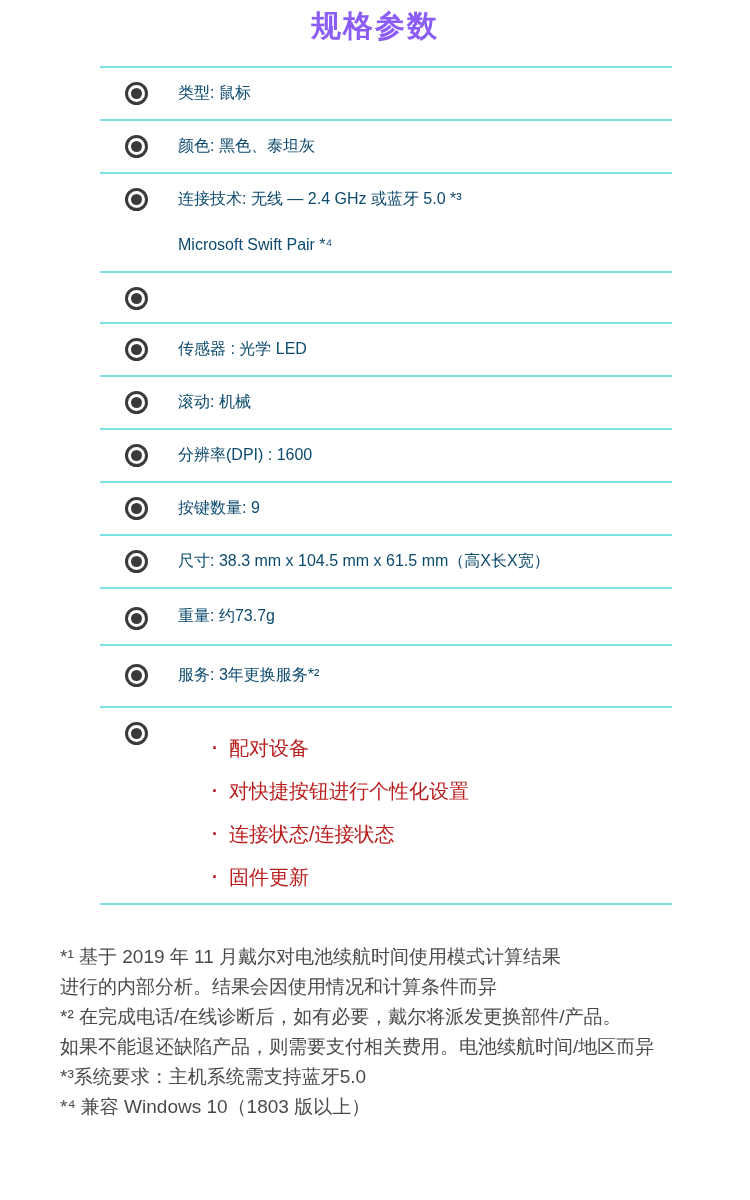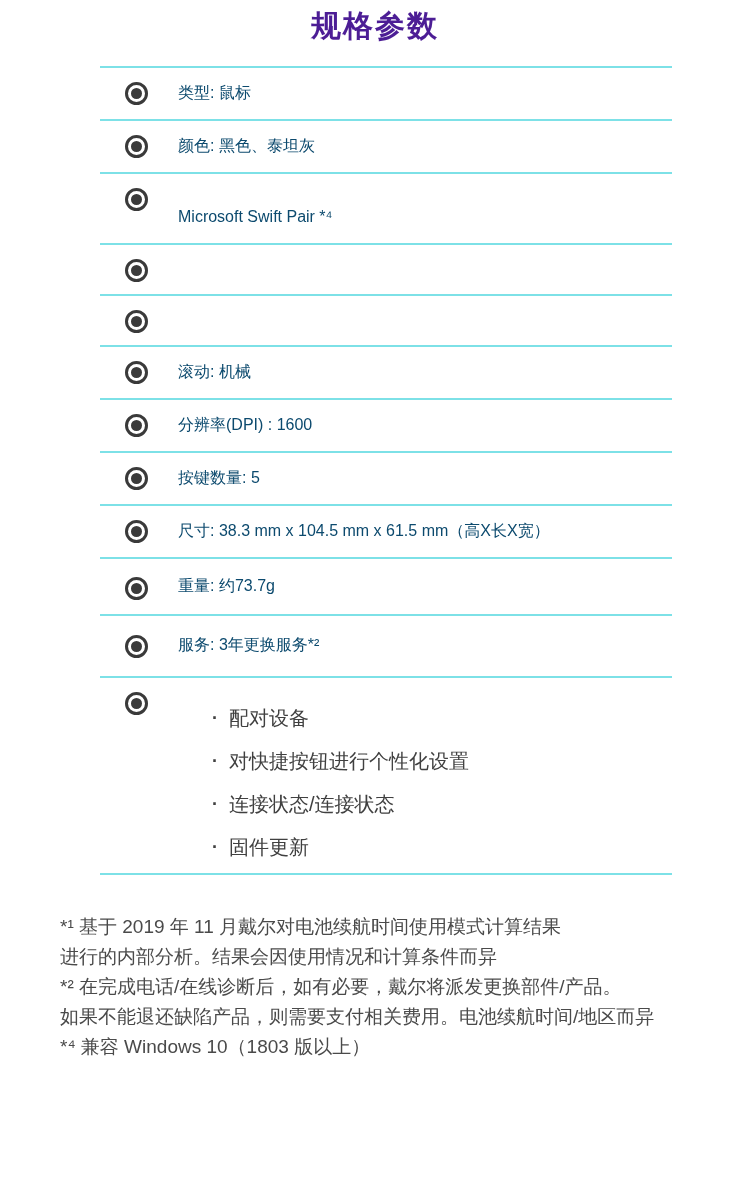--- a/index.html
+++ b/index.html
@@ -13,33 +13,33 @@
     font-family: "Liberation Sans", "DejaVu Sans", sans-serif;
     color: #3d3d3d;
     overflow: hidden;
   }
   .page-title {
     padding-top: 6px;
     text-align: center;
     font-size: 30px;
     font-weight: 600;
     letter-spacing: 2px;
-    color: #4c1d95;
+    color: #8b5cf6;
   }
   .spec-table {
     margin: 19px 78px 0 100px;
     border-bottom: 2px solid #7de1e7;
   }
   .spec-row {
     border-top: 2px solid #7de1e7;
     display: flex;
     align-items: flex-start;
     padding: 11px 0 12px;
   }
-  .spec-row.pad-lg { padding: 15px 0 17px; align-items: center; }
+  .spec-row.pad-lg { padding: 15px 0 17px; }
   .spec-row.pad-md { padding: 13px 0 14px; align-items: flex-end; }
   .spec-icon {
     flex: none;
     width: 17px;
     height: 17px;
     border: 3px solid #3a3a3a;
     border-radius: 50%;
     margin-left: 25px;
     margin-top: 3px;
     position: relative;
@@ -60,21 +60,21 @@
     line-height: 28px;
     color: #0c4a6e;
     white-space: pre-wrap;
   }
   .spec-text.line2 { margin-top: 18px; }
   .bullet {
     display: flex;
     margin: 15px 0 0 34px;
     font-size: 20px;
     line-height: 28px;
-    color: #404040;
+    color: #b91c1c;
   }
   .bullet::before {
     content: "\00B7";
     font-weight: 700;
     margin-right: 11px;
     font-size: 18px;
   }
   .footnotes {
     margin: 37px 36px 0 60px;
     font-size: 19px;
@@ -100,50 +100,54 @@
   <div class="spec-row">
     <span class="spec-icon"></span>
     <div class="spec-body">
       <div class="spec-text">颜色: 黑色、泰坦灰</div>
     </div>
   </div>
 
   <div class="spec-row">
     <span class="spec-icon"></span>
     <div class="spec-body">
+      <div class="spec-text">连接技术: 无线 — 2.4 GHz 或蓝牙 5.0 *³</div>
       <div class="spec-text line2">Microsoft Swift Pair *⁴</div>
     </div>
   </div>
 
   <div class="spec-row">
     <span class="spec-icon"></span>
   </div>
 
   <div class="spec-row">
     <span class="spec-icon"></span>
+    <div class="spec-body">
+      <div class="spec-text">传感器 : 光学 LED</div>
+    </div>
   </div>
 
   <div class="spec-row">
     <span class="spec-icon"></span>
     <div class="spec-body">
       <div class="spec-text">滚动: 机械</div>
     </div>
   </div>
 
   <div class="spec-row">
     <span class="spec-icon"></span>
     <div class="spec-body">
       <div class="spec-text">分辨率(DPI) : 1600</div>
     </div>
   </div>
 
   <div class="spec-row">
     <span class="spec-icon"></span>
     <div class="spec-body">
-      <div class="spec-text">按键数量: 5</div>
+      <div class="spec-text">按键数量: 9</div>
     </div>
   </div>
 
   <div class="spec-row">
     <span class="spec-icon"></span>
     <div class="spec-body">
       <div class="spec-text">尺寸: 38.3 mm x 104.5 mm x 61.5 mm（高X长X宽）</div>
     </div>
   </div>
 
@@ -172,15 +176,16 @@
   </div>
 
 
 </div>
 
 <div class="footnotes">
   <div class="footnote-line">*¹ 基于 2019 年 11 月戴尔对电池续航时间使用模式计算结果</div>
   <div class="footnote-line">进行的内部分析。结果会因使用情况和计算条件而异</div>
   <div class="footnote-line">*² 在完成电话/在线诊断后，如有必要，戴尔将派发更换部件/产品。</div>
   <div class="footnote-line">如果不能退还缺陷产品，则需要支付相关费用。电池续航时间/地区而异</div>
+  <div class="footnote-line">*³系统要求：主机系统需支持蓝牙5.0</div>
   <div class="footnote-line">*⁴ 兼容 Windows 10（1803 版以上）</div>
 
 </div>
 
 </body></html>

